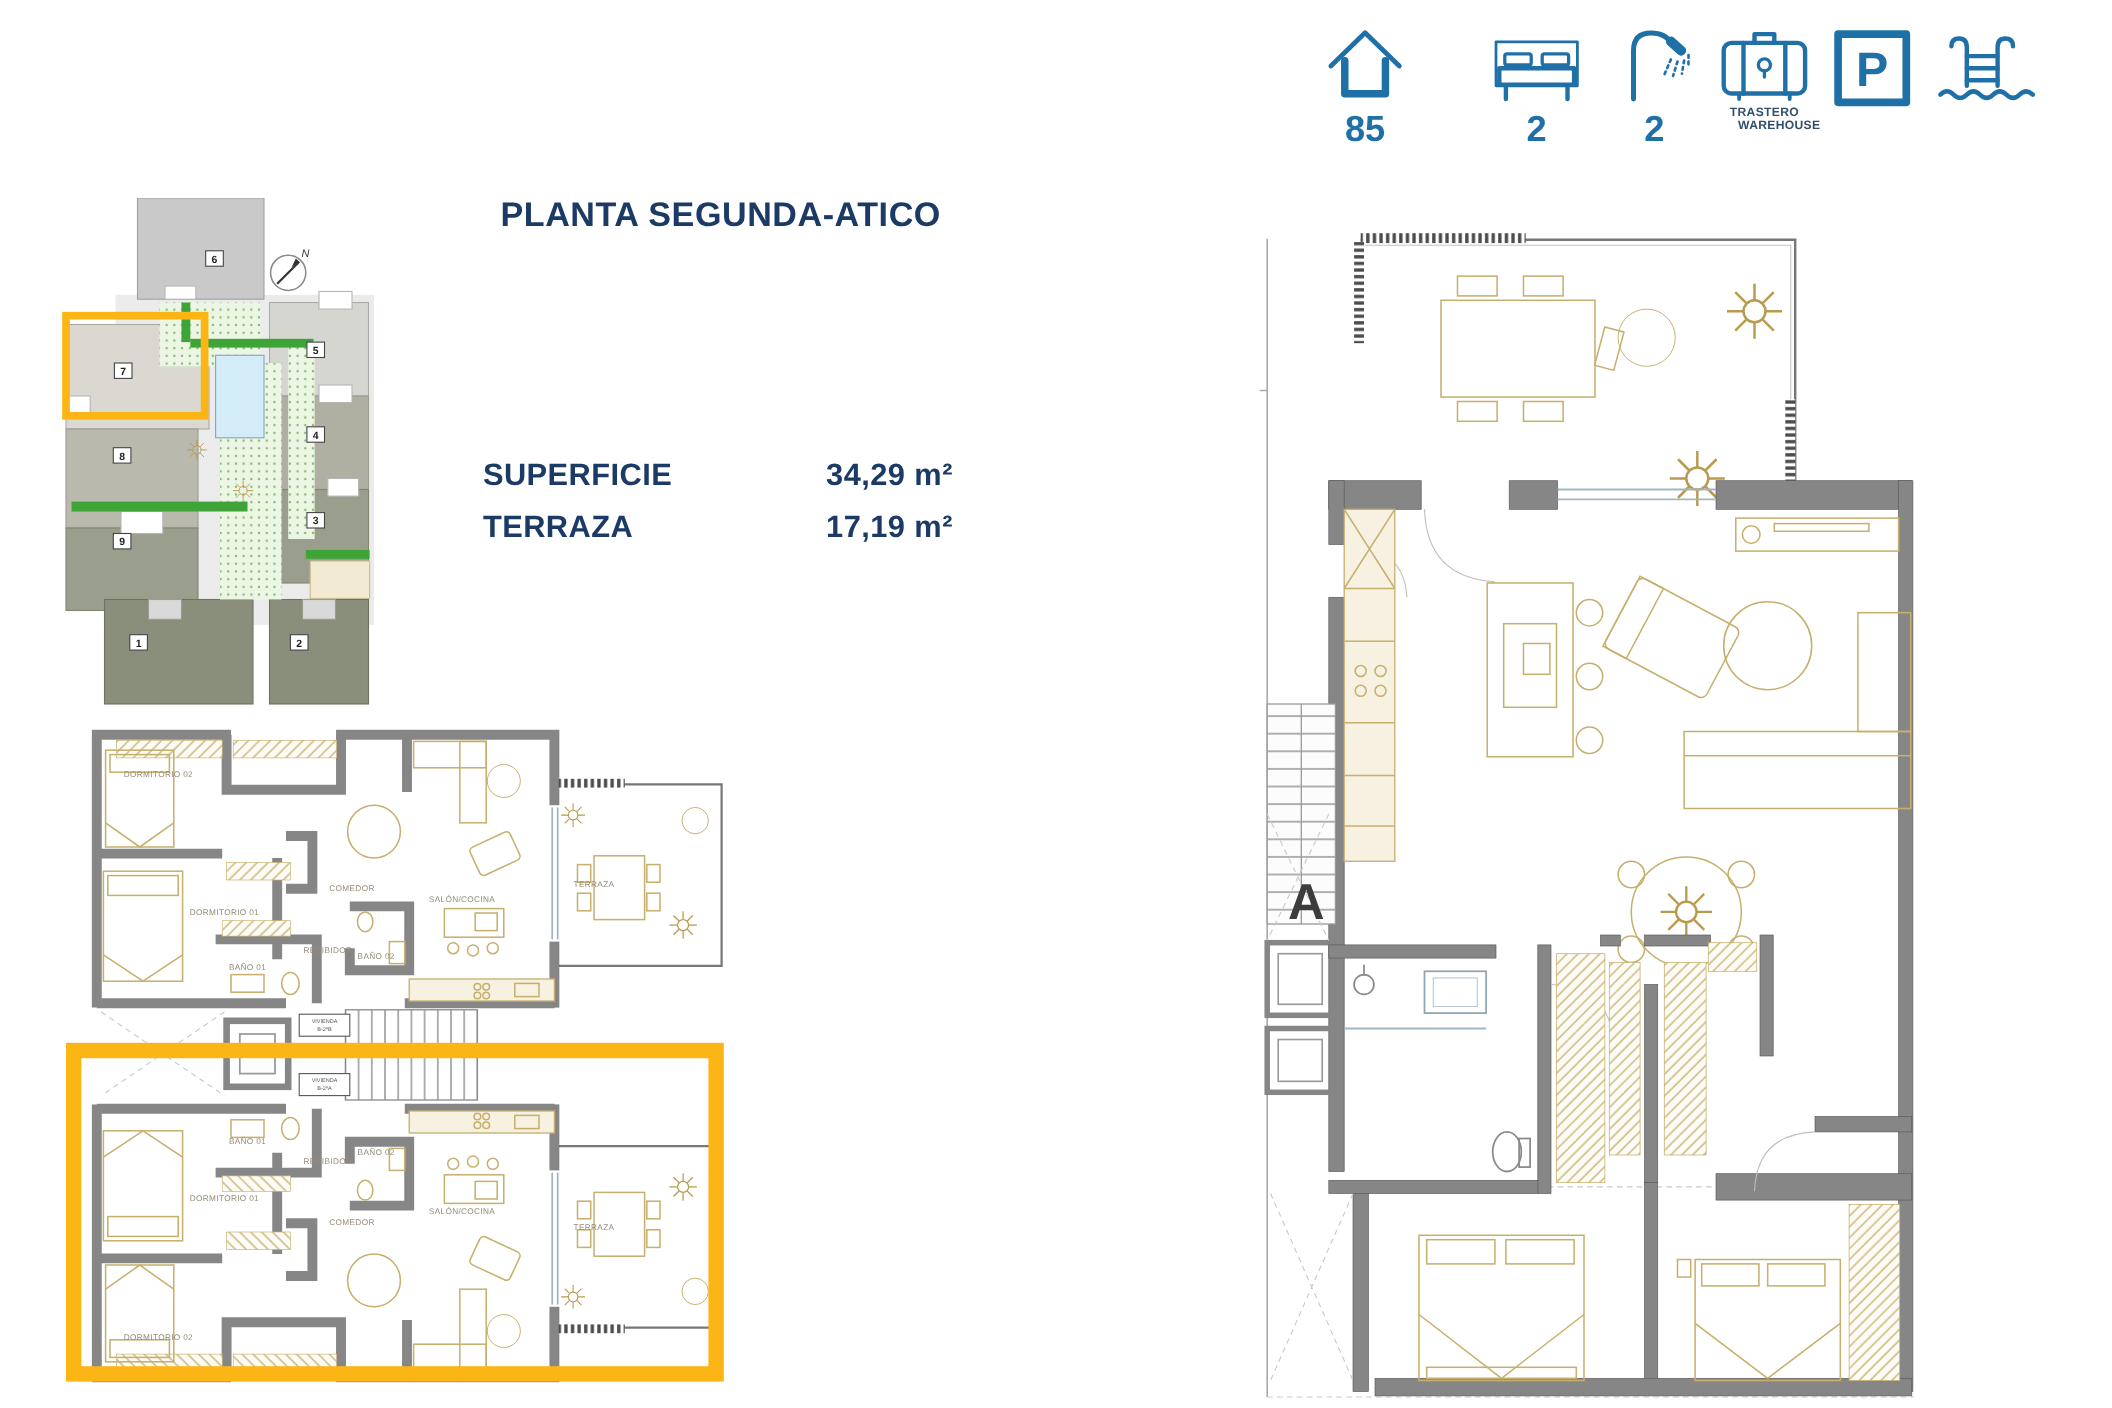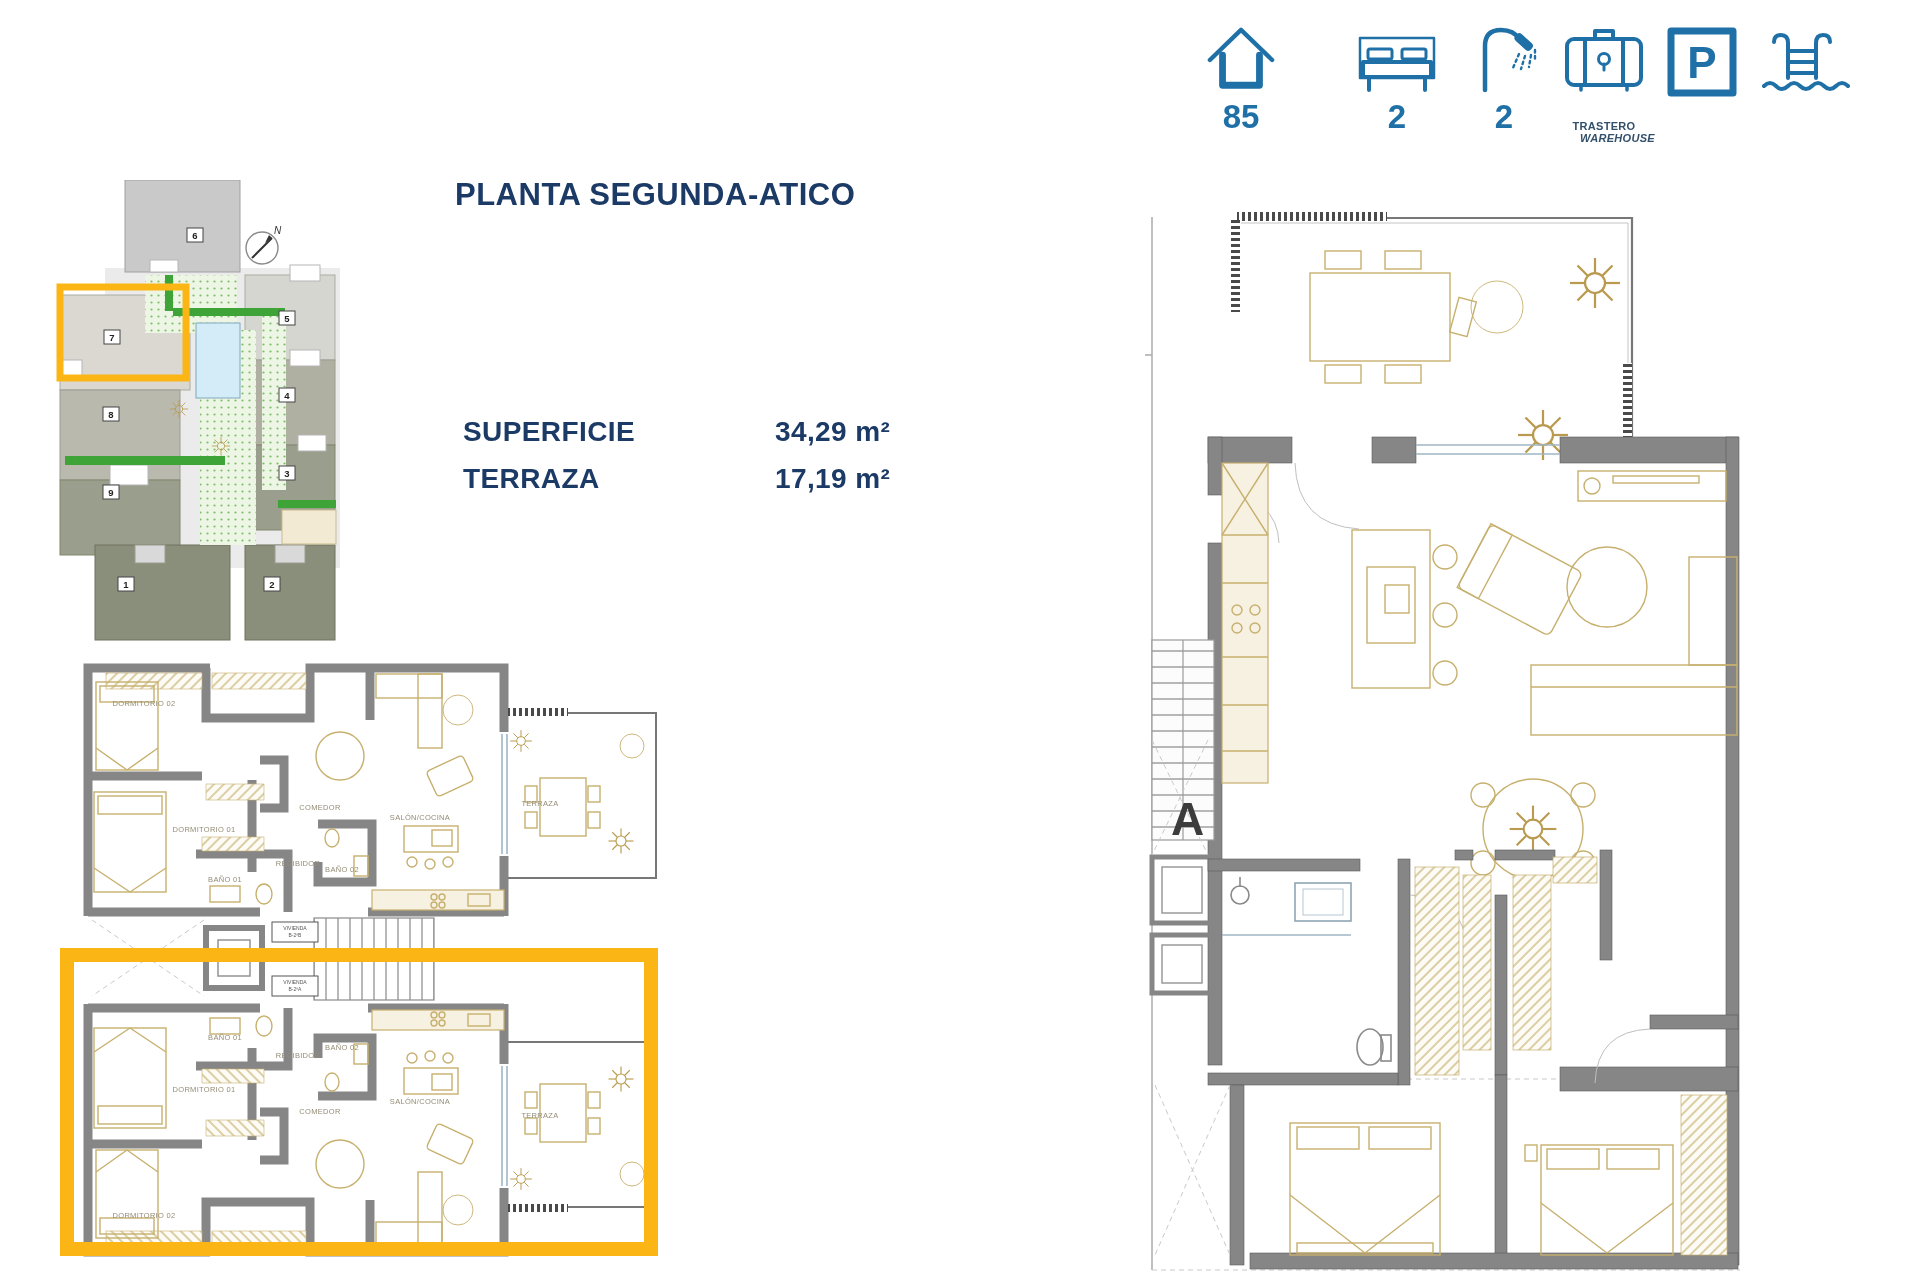--- a/index.html
+++ b/index.html
@@ -2,28 +2,28 @@
 <html style="--accent_yellow: #FBB616; --title_navy: #1C3A66; --icon_blue: #2070A8; --wall_gray: #868686; --furniture_tan: #C7B06E; --pool_blue: #D3ECF7; --hedge_green: #3FA437; --label_tan: #938C76;"><head>
 <meta charset="utf-8">
 <style>
   html,body{margin:0;padding:0;background:#fff;}
   .canvas{position:relative;width:1920px;height:1280px;background:#fff;overflow:hidden;
           font-family:"Liberation Sans","DejaVu Sans",sans-serif;}
   .abs{position:absolute;}
   
   .title-block{left:455px;top:166px;color:var(--title_navy,#1C3A66);text-align:right;}
   .title-line{font-size:31px;font-weight:bold;letter-spacing:.5px;line-height:57px;}
-  .areas{left:463px;top:408px;color:var(--title_navy,#1C3A66);}
+  .areas{left:439px;top:408px;color:var(--title_navy,#1C3A66);}
   .area-row{display:flex;font-size:28px;font-weight:bold;line-height:47px;letter-spacing:.4px;}
   .area-label{width:312px;}
   
   .feat{display:flex;flex-direction:column;align-items:center;}
   .feat .num{margin-top:6px;font-size:33px;font-weight:bold;color:var(--icon_blue,#2070A8);line-height:34px;}
-  .feat .cap1{margin-top:24px;font-size:11px;font-weight:bold;color:#33506B;letter-spacing:.3px;}
-  .feat .cap2{font-size:11px;font-style:italic;font-weight:bold;color:#33506B;letter-spacing:.3px;margin-left:27px;}
+  .feat .cap1{margin-top:0;font-size:11px;font-weight:bold;color:#33506B;letter-spacing:.3px;}
+  .feat .cap2{font-size:11px;font-weight:bold;color:#33506B;letter-spacing:.3px;margin-left:27px;}
   .icon-stroke{stroke:var(--icon_blue,#2070A8);fill:none;stroke-linecap:round;stroke-linejoin:round;}
   .icon-fill{fill:var(--icon_blue,#2070A8);}
   
   .wall{stroke:var(--wall_gray,#868686);fill:none;}
   .wallf{fill:var(--wall_gray,#868686);stroke:#5A5A5A;stroke-width:.6;}
   .thin{stroke:#777;fill:none;}
   .furn{stroke:var(--furniture_tan,#C7B06E);fill:none;stroke-width:1.4;}
   .furnf{fill:#F7F1E2;stroke:var(--furniture_tan,#C7B06E);stroke-width:1.2;}
   .dash{stroke:#C9C9C9;stroke-dasharray:5 4;fill:none;stroke-width:1;}
   .win{stroke:#9FB6C4;stroke-width:1.6;fill:none;}

